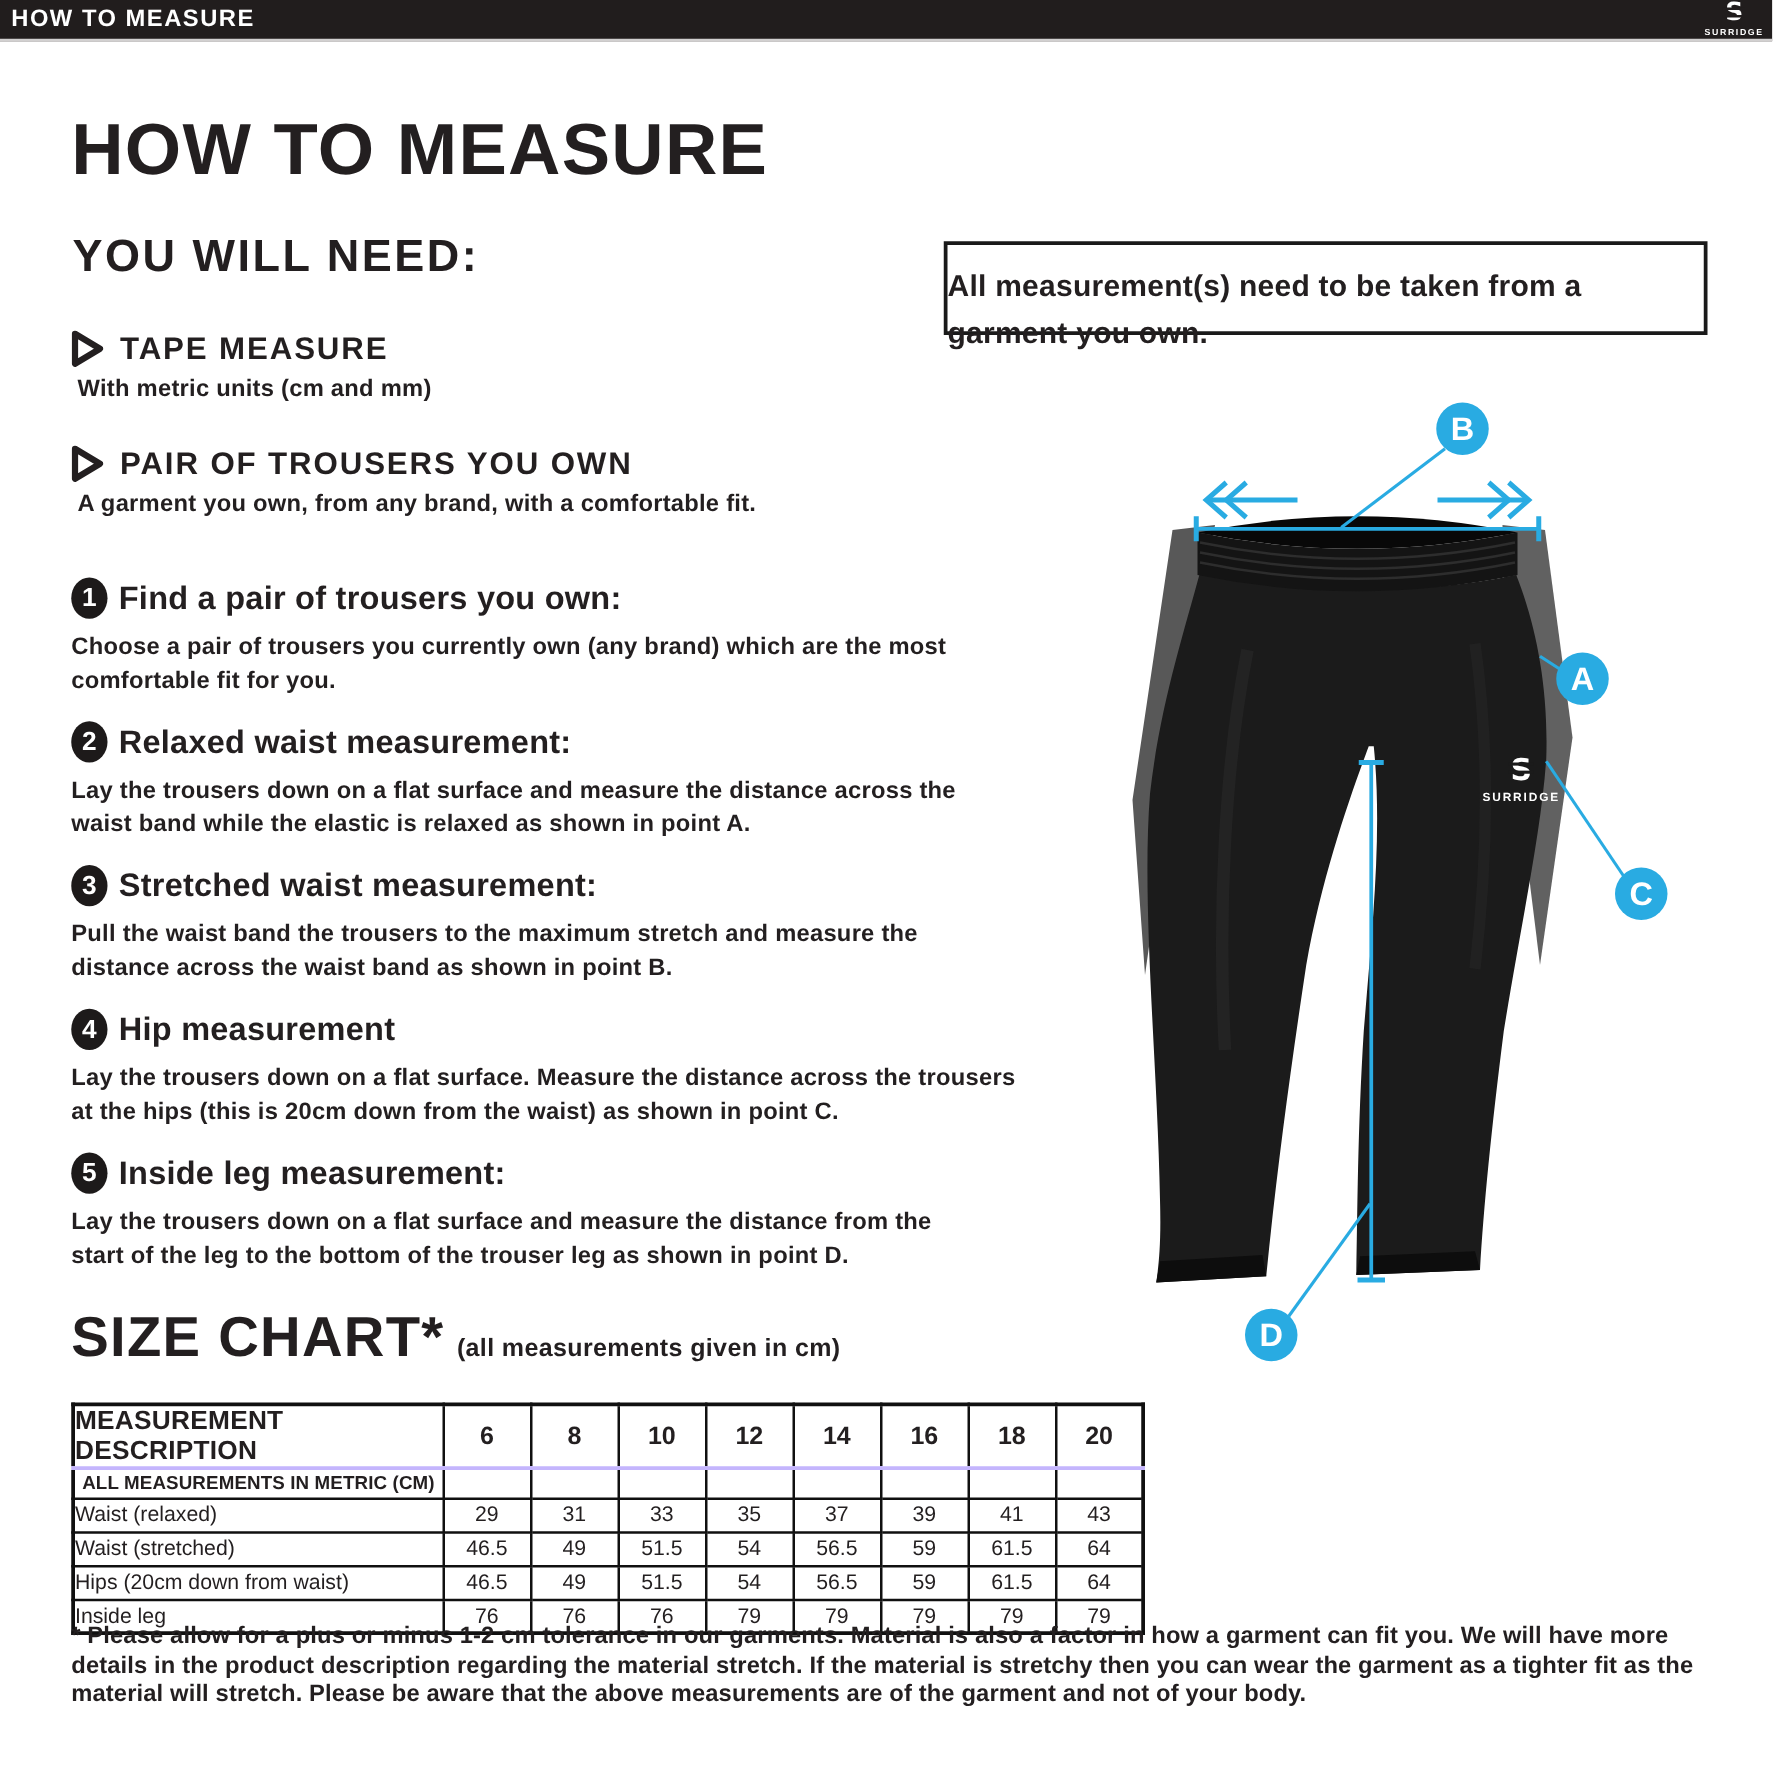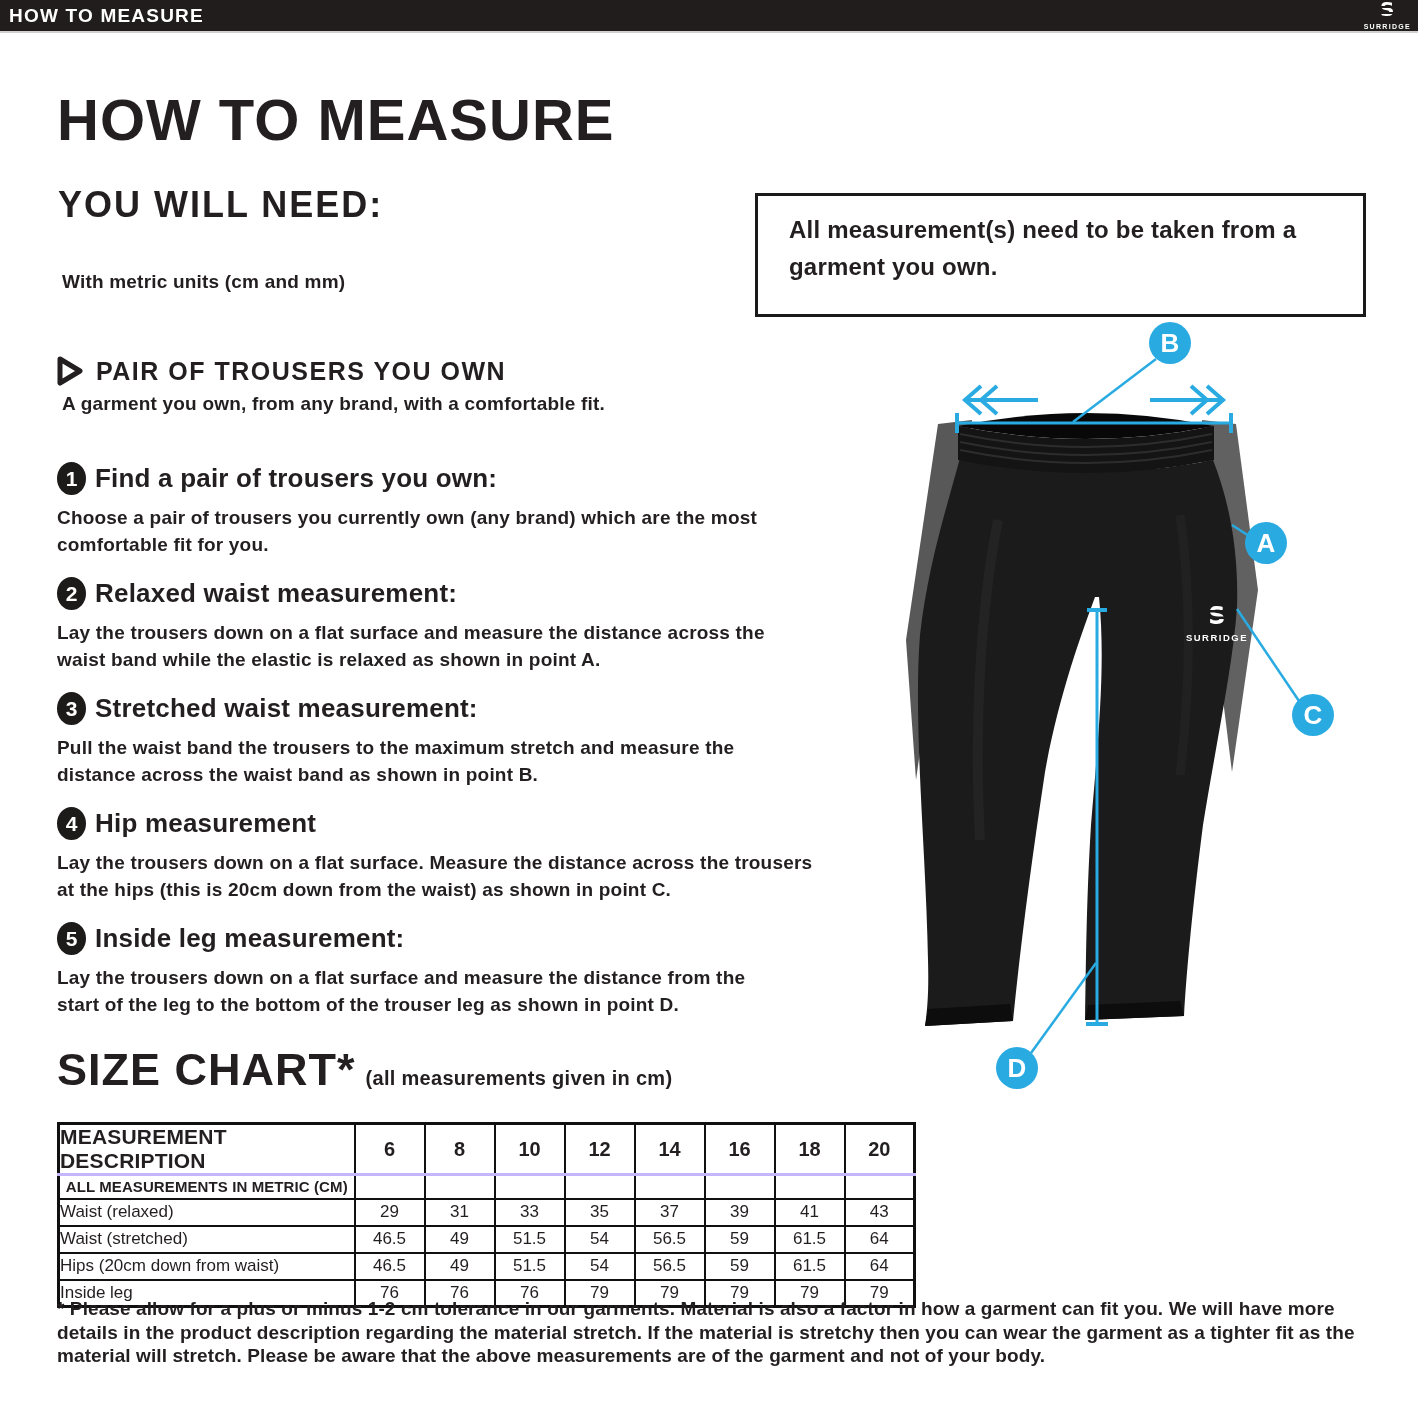--- a/index.html
+++ b/index.html
@@ -31,22 +31,22 @@
   
   .step{position:absolute;left:57px;width:790px;}
   .step-head{display:flex;align-items:center;}
   .step-num{width:29px;height:33px;border-radius:50%;background:#1d1a1a;color:#ffffff;
     font-size:21px;font-weight:bold;display:flex;align-items:center;justify-content:center;flex:0 0 auto;}
   .step-title{font-size:26px;font-weight:bold;margin-left:9px;letter-spacing:.2px;}
   .step-body{font-size:19px;font-weight:bold;line-height:27px;letter-spacing:.2px;margin-top:9px;}
   .w740{width:745px;} .w760{width:775px;} .w730{width:735px;}
   
   .notice{
-    position:absolute;left:755px;top:193px;width:611px;height:124px;border:3px solid #1a1a1a;
-    padding:15px 31px;font-size:24px;font-weight:bold;line-height:37px;letter-spacing:.2px;
+    position:absolute;left:755px;top:193px;width:611px;height:75px;border:3px solid #1a1a1a;
+    padding:15px 0;font-size:24px;font-weight:bold;line-height:37px;letter-spacing:.2px;
   }
   
   .diagram{position:absolute;left:880px;top:310px;width:520px;height:830px;}
   
   .sc-head{position:absolute;left:57px;top:1044px;display:flex;align-items:baseline;}
   .sc-title{font-size:45px;font-weight:bold;letter-spacing:1px;}
   .sc-sub{font-size:20px;font-weight:bold;margin-left:10px;letter-spacing:.3px;}
   table.size-chart{
     position:absolute;left:57px;top:1122px;border-collapse:collapse;table-layout:fixed;
     width:856px;border:3px solid #101010;
@@ -78,20 +78,26 @@
         <span class="slit" style="top:10px"></span>
       </span>
       <span class="brand-name">SURRIDGE</span>
     </div>
   </div>
 
   <div class="h1">HOW TO MEASURE</div>
   <div class="h2">YOU WILL NEED:</div>
 
   <div class="need" style="top:264px">
+    <div class="need-head">
+      <svg class="tri-icon" viewBox="0 0 26 30">
+        <polygon points="3,3 23,15 3,27" fill="none" stroke="#231f20" stroke-width="5" stroke-linejoin="round"></polygon>
+      </svg>
+      <span class="need-label">TAPE MEASURE</span>
+    </div>
     <div class="need-desc">With metric units (cm and mm)</div>
   </div>
 
   <div class="need" style="top:356px">
     <div class="need-head">
       <svg class="tri-icon" viewBox="0 0 26 30">
         <polygon points="3,3 23,15 3,27" fill="none" stroke="#231f20" stroke-width="5" stroke-linejoin="round"></polygon>
       </svg>
       <span class="need-label">PAIR OF TROUSERS YOU OWN</span>
     </div>

